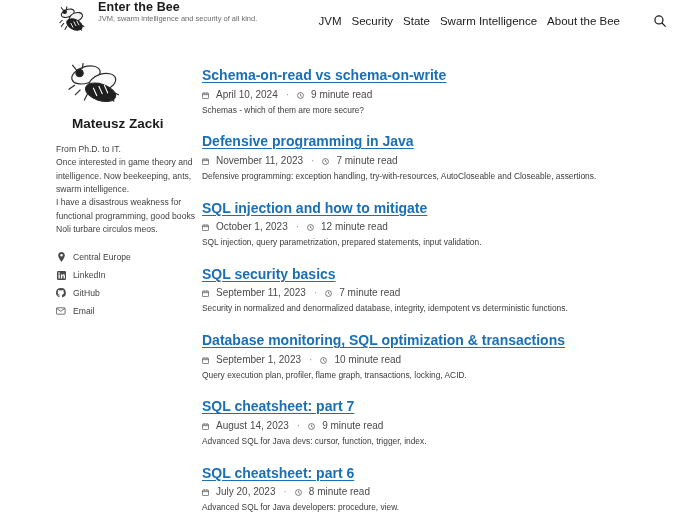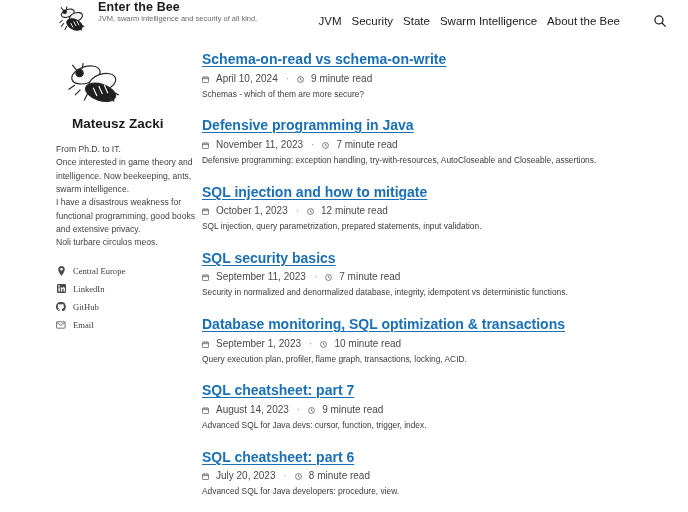--- a/index.html
+++ b/index.html
@@ -87,36 +87,35 @@
   }
   .bio div { white-space: nowrap; }
   .links { margin-top: 4px; }
   .link-row {
     display: flex;
     align-items: center;
     gap: 7px;
     margin-bottom: 8px;
     font-size: 8.6px;
     color: #3f3f3f;
-    font-family: Liberation Serif, serif;
   }
   .link-row .ic {
     width: 10px; height: 10px;
     display: inline-flex;
     align-items: center;
     justify-content: center;
     color: #5a5a5a;
   }
 
   
   .main {
     flex: 1;
     padding: 0 36px 0 10px;
   }
-  .post { margin-bottom: 16px; }
+  .post { margin-bottom: 16px; margin-top: 16px; }
   .post-title {
     font-size: 14px;
     font-weight: bold;
     color: #1a6fb5;
     text-decoration: underline;
     text-underline-offset: 2px;
     line-height: 1.25;
     display: inline-block;
   }
   .post-meta {
@@ -206,21 +205,20 @@
 
     <div class="author-name">Mateusz Zacki</div>
 
     <div class="bio">
       <div>From Ph.D. to IT.</div>
       <div>Once interested in game theory and</div>
       <div>intelligence. Now beekeeping, ants,</div>
       <div>swarm intelligence.</div>
       <div>I have a disastrous weakness for</div>
       <div>functional programming, good books</div>
-      <div>and extensive privacy.</div>
       <div>Noli turbare circulos meos.</div>
     </div>
 
     <div class="links">
 
       <div class="link-row">
         <span class="ic">
           <svg viewBox="0 0 10 12" width="9" height="10" fill="#4a4a4a">
             <path d="M5 0C2.8 0 1 1.8 1 4c0 3 4 8 4 8s4-5 4-8c0-2.2-1.8-4-4-4zm0 5.5A1.6 1.6 0 1 1 5 2.3a1.6 1.6 0 0 1 0 3.2z"></path>
           </svg>

